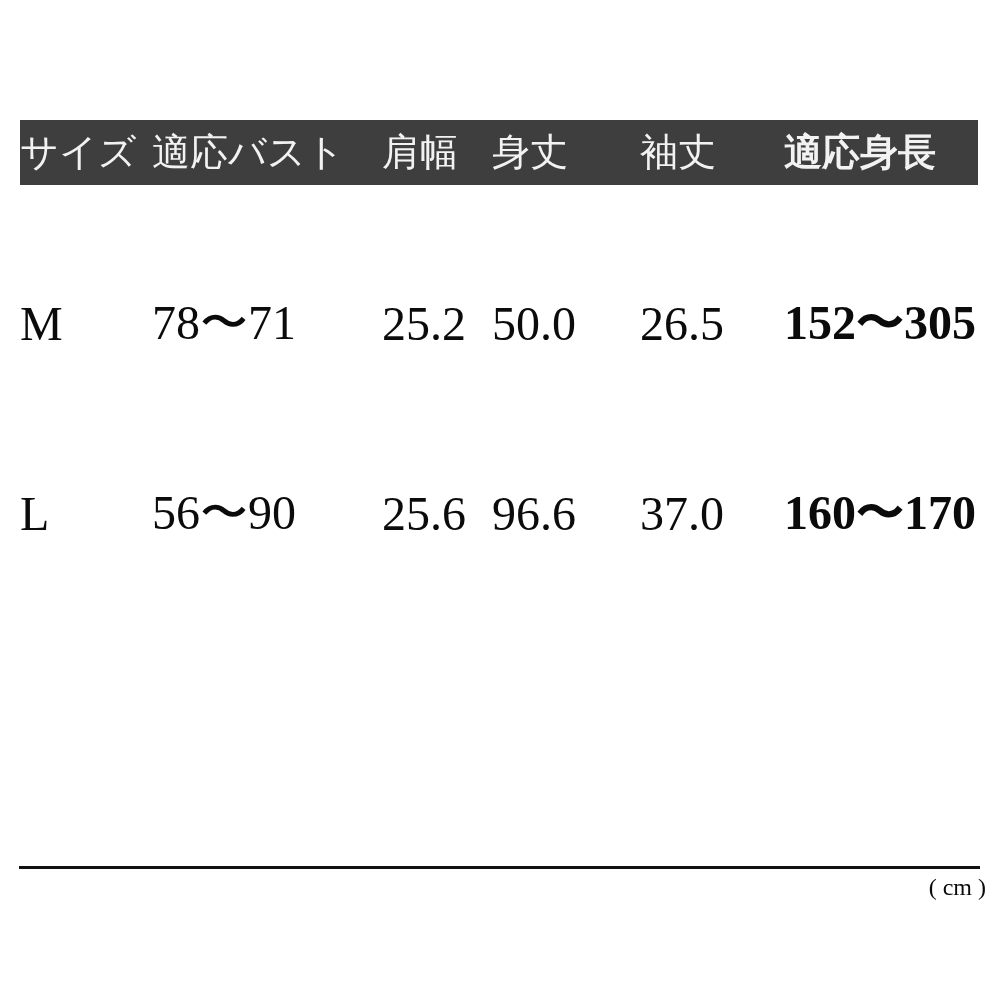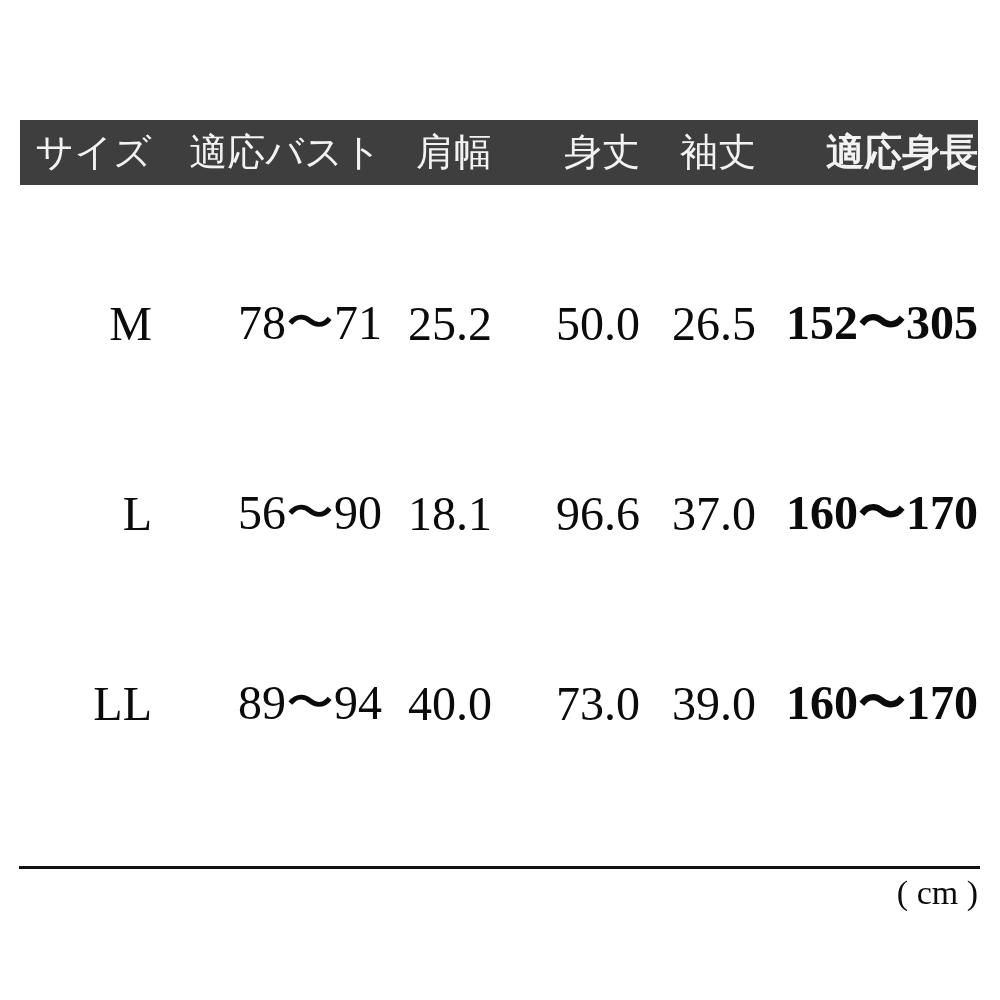--- a/index.html
+++ b/index.html
@@ -21,21 +21,21 @@
   }
   .size-table {
     position: absolute;
     left: 20px;
     top: 120px;
     width: 958px;
     border-collapse: collapse;
     table-layout: fixed;
   }
   .size-table th, .size-table td {
-    text-align: right;
+    text-align: left;
     vertical-align: middle;
     overflow: visible;
     white-space: nowrap;
   }
   .head-row th {
     height: 65px;
     background: var(--header-bg);
     color: var(--header-text);
     font-size: 38px;
     font-weight: normal;
@@ -50,23 +50,23 @@
   .bottom-rule {
     position: absolute;
     left: 19px;
     top: 866px;
     width: 961px;
     height: 3px;
     background: var(--rule);
   }
   .unit-label {
     position: absolute;
-    right: 22px;
+    right: 14px;
     top: 874px;
-    font-size: 34px;
+    font-size: 24px;
     color: var(--body-text);
     white-space: nowrap;
   }
 </style>
 </head>
 <body>
 
 <div class="page">
 
   <table class="size-table">
@@ -96,31 +96,23 @@
         <td>M</td>
         <td>78〜71</td>
         <td>25.2</td>
         <td>50.0</td>
         <td>26.5</td>
         <td class="last">152〜305</td>
       </tr>
       <tr class="data-row">
         <td>L</td>
         <td>56〜90</td>
-        <td>18.1</td>
+        <td>25.6</td>
         <td>96.6</td>
         <td>37.0</td>
-        <td class="last">160〜170</td>
-      </tr>
-      <tr class="data-row">
-        <td>LL</td>
-        <td>89〜94</td>
-        <td>40.0</td>
-        <td>73.0</td>
-        <td>39.0</td>
         <td class="last">160〜170</td>
       </tr>
     </tbody>
   </table>
 
   <div class="bottom-rule"></div>
 
   <div class="unit-label">( cm )</div>
 
 </div>

